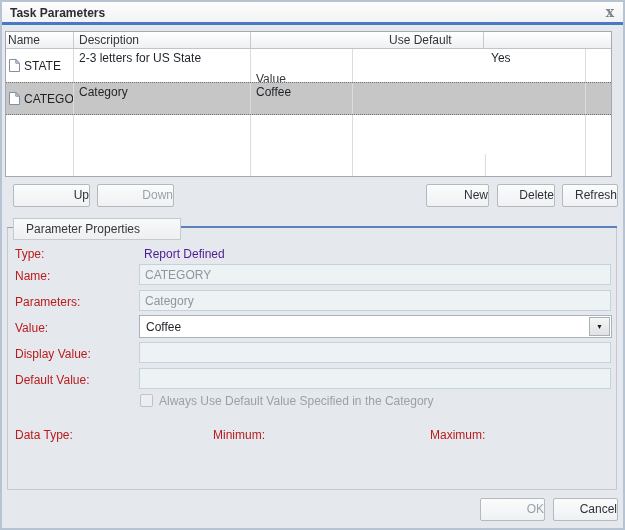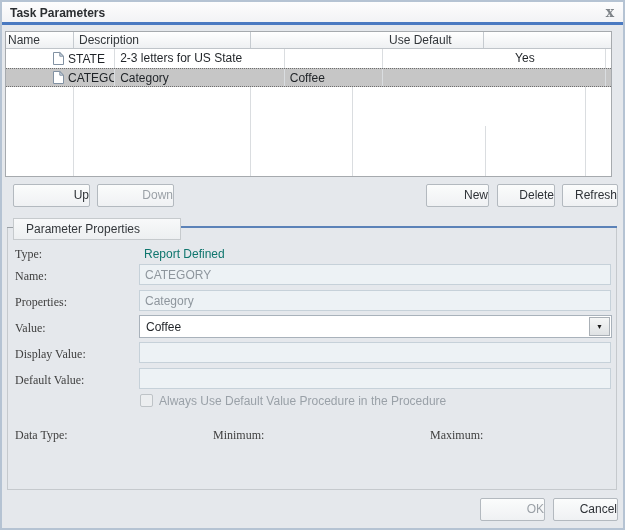--- a/index.html
+++ b/index.html
@@ -16,21 +16,21 @@
   .close { position:absolute; right:9px; top:2px; font-family:"DejaVu Serif", serif;
            font-weight:bold; font-size:14px; color:#7f8489; cursor:default; }
   .accent { position:absolute; left:2px; right:2px; top:22px; height:3px; background:#4979c1; }
 
   
   .grid { position:absolute; left:5px; top:31px; width:607px; height:146px;
           background:#fff; border:1px solid #a6aaae; display:flex; flex-direction:column; }
   .ghead { display:flex; height:17px; background:linear-gradient(#ffffff,#eef0f2);
            border-bottom:1px solid #bfc4c9; flex:none; }
   .ghead .c { border-right:1px solid #c6cbd0; color:#33373b; padding-left:5px; line-height:16px; }
-  .trow { display:flex; height:19px; flex:none;padding-left:44px; }
+  .trow { display:flex; height:33px; flex:none; }
   .trow .c { border-right:1px solid #dadde0; padding-left:5px; line-height:18px;
              white-space:nowrap; overflow:hidden; color:#1f2327; }
   .gfill { flex:1; display:flex; }
   .gfill .c { border-right:1px solid #dadde0; }
   .c0 { width:68px;  display:flex; align-items:center; gap:3px; padding-left:2px !important; }
   .c1 { width:177px; } .c2 { width:102px; } .c3 { width:133px;margin-top:39px; } .c4 { width:100px; }
   .c5 { flex:1; border-right:none !important; }
   .selected { background:#c6c6c6; border-top:1px dotted #6e6e6e; border-bottom:1px dotted #6e6e6e; }
   .doc { display:inline-flex; flex:none; }
 
@@ -50,22 +50,22 @@
   
   .fbox   { position:absolute; left:7px; top:227px; width:610px; height:263px;
             border:1px solid #c5c9cd; border-top:none; }
   .fstub  { position:absolute; left:7px; top:227px; width:7px; height:1px; background:#9aa0a5; }
   .fline  { position:absolute; left:181px; top:226px; width:436px; height:2px; background:#5b82b8; }
   .legend { position:absolute; left:13px; top:218px; width:168px; height:22px;
             background:linear-gradient(#f8f9fa,#edeff1); border:1px solid #c6cacd;
             line-height:20px; padding-left:12px; color:#33373b; z-index:5; }
 
   
-  .flabel { position:absolute; left:15px; color:#404040;font-family:Liberation Serif, serif; }
-  .fval   { position:absolute; left:144px; color:#0f766e; }
+  .flabel { position:absolute; left:15px; color:#b91c1c; }
+  .fval   { position:absolute; left:144px; color:#4c1d95; }
   .tfield { position:absolute; left:139px; width:472px; height:21px; background:#edf2f5;
             border:1px solid #c6d1d9; color:#8e969d; font-size:12px; padding:0 5px;
             font-family:inherit; }
   .combo      { position:absolute; left:139px; top:315px; width:473px; height:23px;
                 background:#ffffff; border:1px solid #a9b2bb; }
   .combo-text { position:absolute; left:6px; top:4px; color:#1f2327; }
   .combo-btn  { position:absolute; right:1px; top:1px; width:21px; height:19px;
                 background:linear-gradient(#f5f6f6,#dfe2e4); border:1px solid #aab0b6;
                 text-align:center; font-size:7px; line-height:18px; color:#1a1a1a; }
   .checkbox { position:absolute; left:140px; top:394px; width:13px; height:13px;
@@ -147,37 +147,37 @@
   <div class="fstub"></div>
   <div class="fline"></div>
   <div class="legend">Parameter Properties</div>
 
   <span class="flabel" style="top:247px">Type:</span>
   <span class="fval" style="top:247px">Report Defined</span>
 
   <span class="flabel" style="top:269px">Name:</span>
   <input class="tfield" style="top: 264px;" value="CATEGORY">
 
-  <span class="flabel" style="top:295px">Properties:</span>
+  <span class="flabel" style="top:295px">Parameters:</span>
   <input class="tfield" style="top: 290px;" value="Category">
 
   <span class="flabel" style="top:321px">Value:</span>
   <div class="combo">
     <span class="combo-text">Coffee</span>
     <span class="combo-btn">▼</span>
   </div>
 
   <span class="flabel" style="top:347px">Display Value:</span>
   <input class="tfield" style="top: 342px;" value="">
 
   <span class="flabel" style="top:373px">Default Value:</span>
   <input class="tfield" style="top: 368px;" value="">
 
   <span class="checkbox"></span>
-  <span class="cbl">Always Use Default Value Procedure in the Procedure</span>
+  <span class="cbl">Always Use Default Value Specified in the Category</span>
 
   <span class="flabel" style="top:428px">Data Type:</span>
   <span class="flabel" style="left:213px; top:428px">Minimum:</span>
   <span class="flabel" style="left:430px; top:428px">Maximum:</span>
 
   <div class="btn btn-cancel">Cancel</div>
   <div class="btn btn-ok disabled">OK</div>
 </div>
 
 </body></html>

